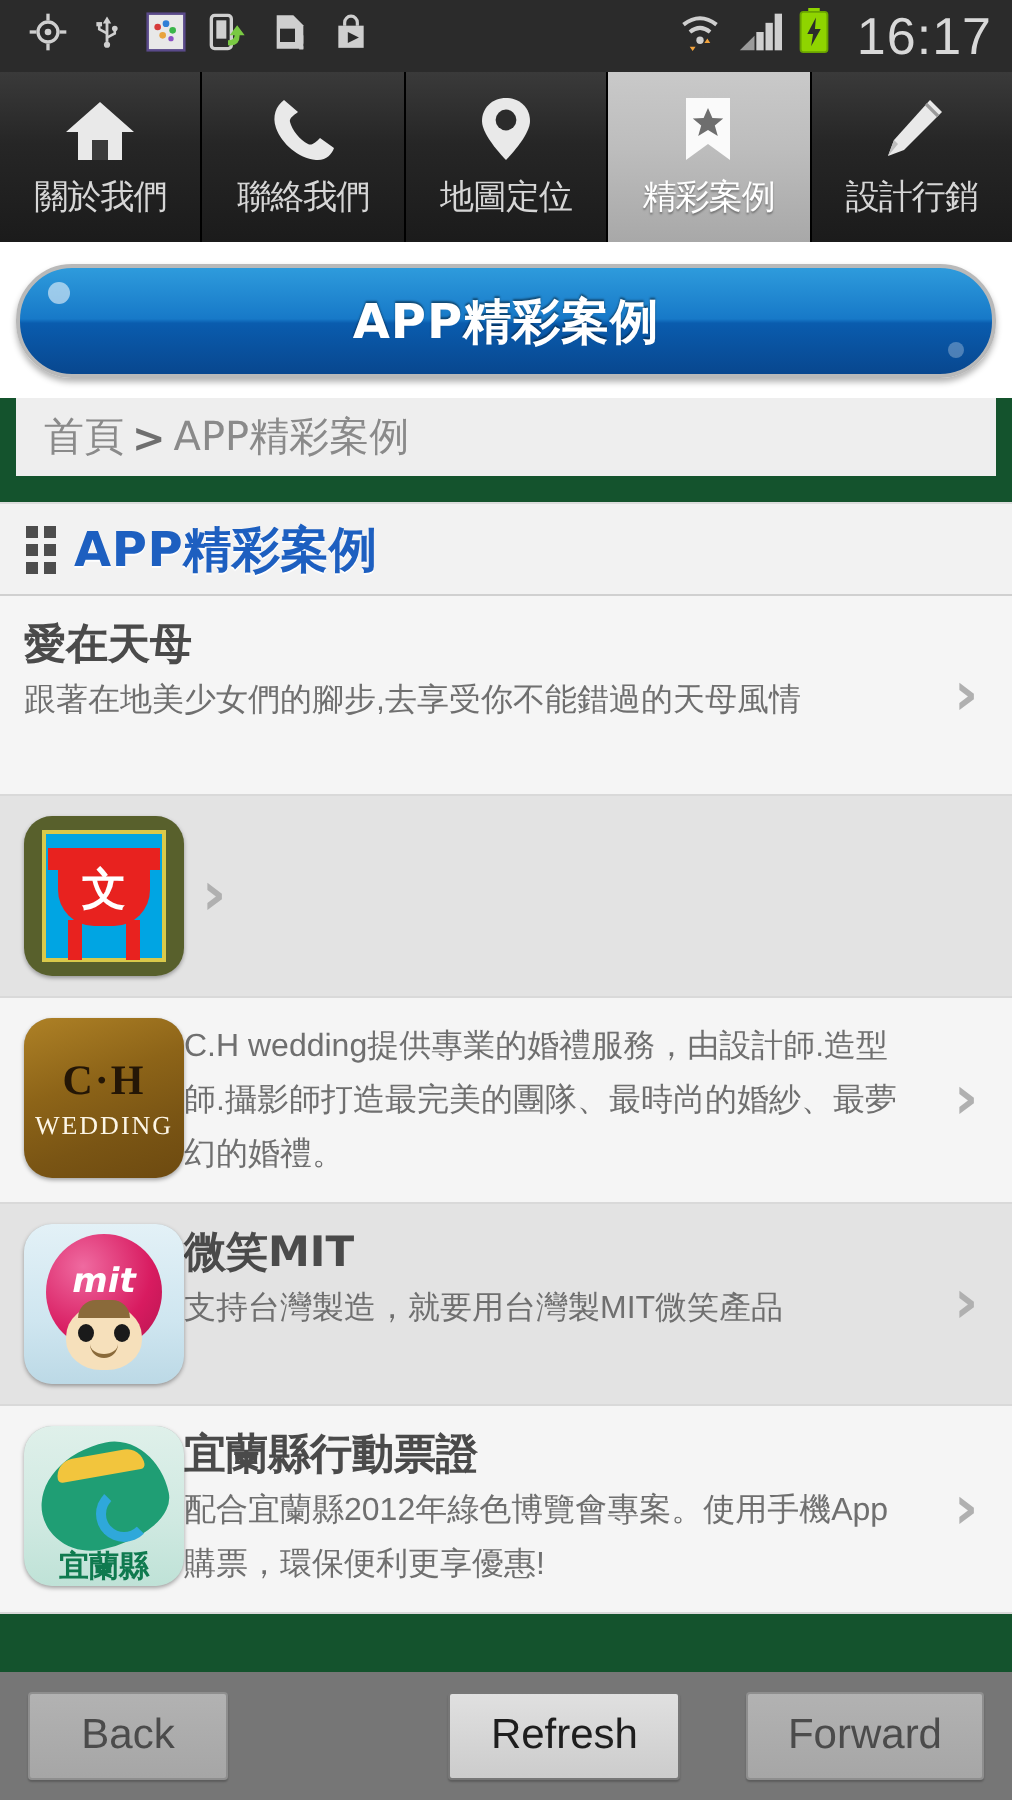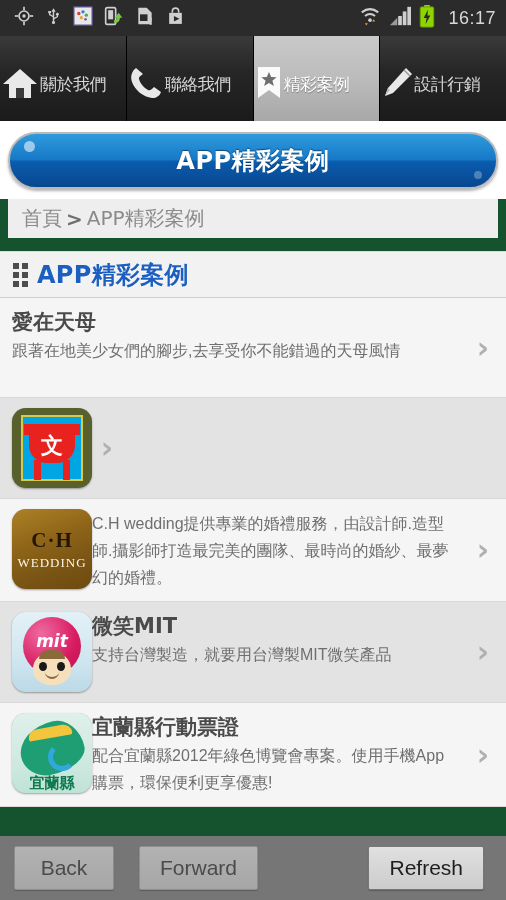--- a/index.html
+++ b/index.html
@@ -14,29 +14,29 @@
   
   .statusbar {
     height: 36px; background: #2b2b2b;
     display: flex; align-items: center;
     padding: 0 10px 0 14px; flex: 0 0 36px;
   }
   .sb-left { display: flex; align-items: center; gap: 11px; }
   .sb-right { margin-left: auto; display: flex; align-items: center; gap: 7px; }
   .sb-icon { display: block; }
   .sb-clock {
-    color: #d8d8d8; font-size: 18px; letter-spacing: 0.5px;
+    color: #d8d8d8; font-size: 26px; letter-spacing: 0.5px;
     margin-left: 6px; font-family: "Liberation Sans", sans-serif;
   }
 
   
   .tabbar { display: flex; height: 85px; flex: 0 0 85px; background: #111; }
   .tab {
     flex: 1 1 0; position: relative;
-    display: flex; flex-direction: row;
+    display: flex; flex-direction: column;
     align-items: center; justify-content: flex-start;
     padding-top: 9px;
     background: linear-gradient(180deg,#3a3a3a 0%, #262626 42%, #1b1b1b 100%);
     border-right: 1px solid #000;
   }
   .tab:last-child { border-right: none; }
   .tab.active {
     background: linear-gradient(180deg,#c9c9c9 0%, #bdbdbd 45%, #a8a8a8 100%);
   }
   .tab-ico { height: 40px; display: flex; align-items: center; justify-content: center; }
@@ -318,20 +318,29 @@
       <div class="tab-label">關於我們</div>
     </div>
     <div class="tab">
       <div class="tab-ico">
         <svg width="38" height="34" viewBox="0 0 38 34">
           <path d="M9 2 C5 5 3 10 5 16 C8 24 16 31 25 32 C30 32.5 33 29 34 26 L27 21 C25 23 23 25 21 24 C17 22 13 17 12 13 C11.5 11 14 9.5 16 8 Z" fill="#e9e9e9"></path>
         </svg>
       </div>
       <div class="tab-label">聯絡我們</div>
     </div>
+    <div class="tab">
+      <div class="tab-ico">
+        <svg width="30" height="36" viewBox="0 0 30 36">
+          <path d="M15 2 C8 2 3 7 3 13.5 C3 21 15 33 15 33 C15 33 27 21 27 13.5 C27 7 22 2 15 2 Z" fill="#e9e9e9"></path>
+          <circle cx="15" cy="13" r="5.2" fill="#2b2b2b"></circle>
+        </svg>
+      </div>
+      <div class="tab-label">地圖定位</div>
+    </div>
     <div class="tab active">
       <div class="tab-ico">
         <svg width="30" height="36" viewBox="0 0 30 36">
           <path d="M4 2 L26 2 L26 33 L15 25 L4 33 Z" fill="#fafafa"></path>
           <polygon points="15,7 17.2,12 22.6,12.3 18.4,15.7 19.9,21 15,18 10.1,21 11.6,15.7 7.4,12.3 12.8,12" fill="#6e6e6e"></polygon>
         </svg>
       </div>
       <div class="tab-label">精彩案例</div>
     </div>
     <div class="tab">
@@ -442,17 +451,17 @@
           <div class="row-desc">配合宜蘭縣2012年綠色博覽會專案。使用手機App 購票，環保便利更享優惠!</div>
         </div>
         <div class="chev">›</div>
       </div>
 
     </div>
   </div>
 
   <div class="bottombar">
     <div class="navbtn">Back</div>
+    <div class="navbtn primary">Refresh</div>
     <div class="navbtn">Forward</div>
-    <div class="navbtn primary">Refresh</div>
   </div>
 
 </div>
 
 </body></html>

